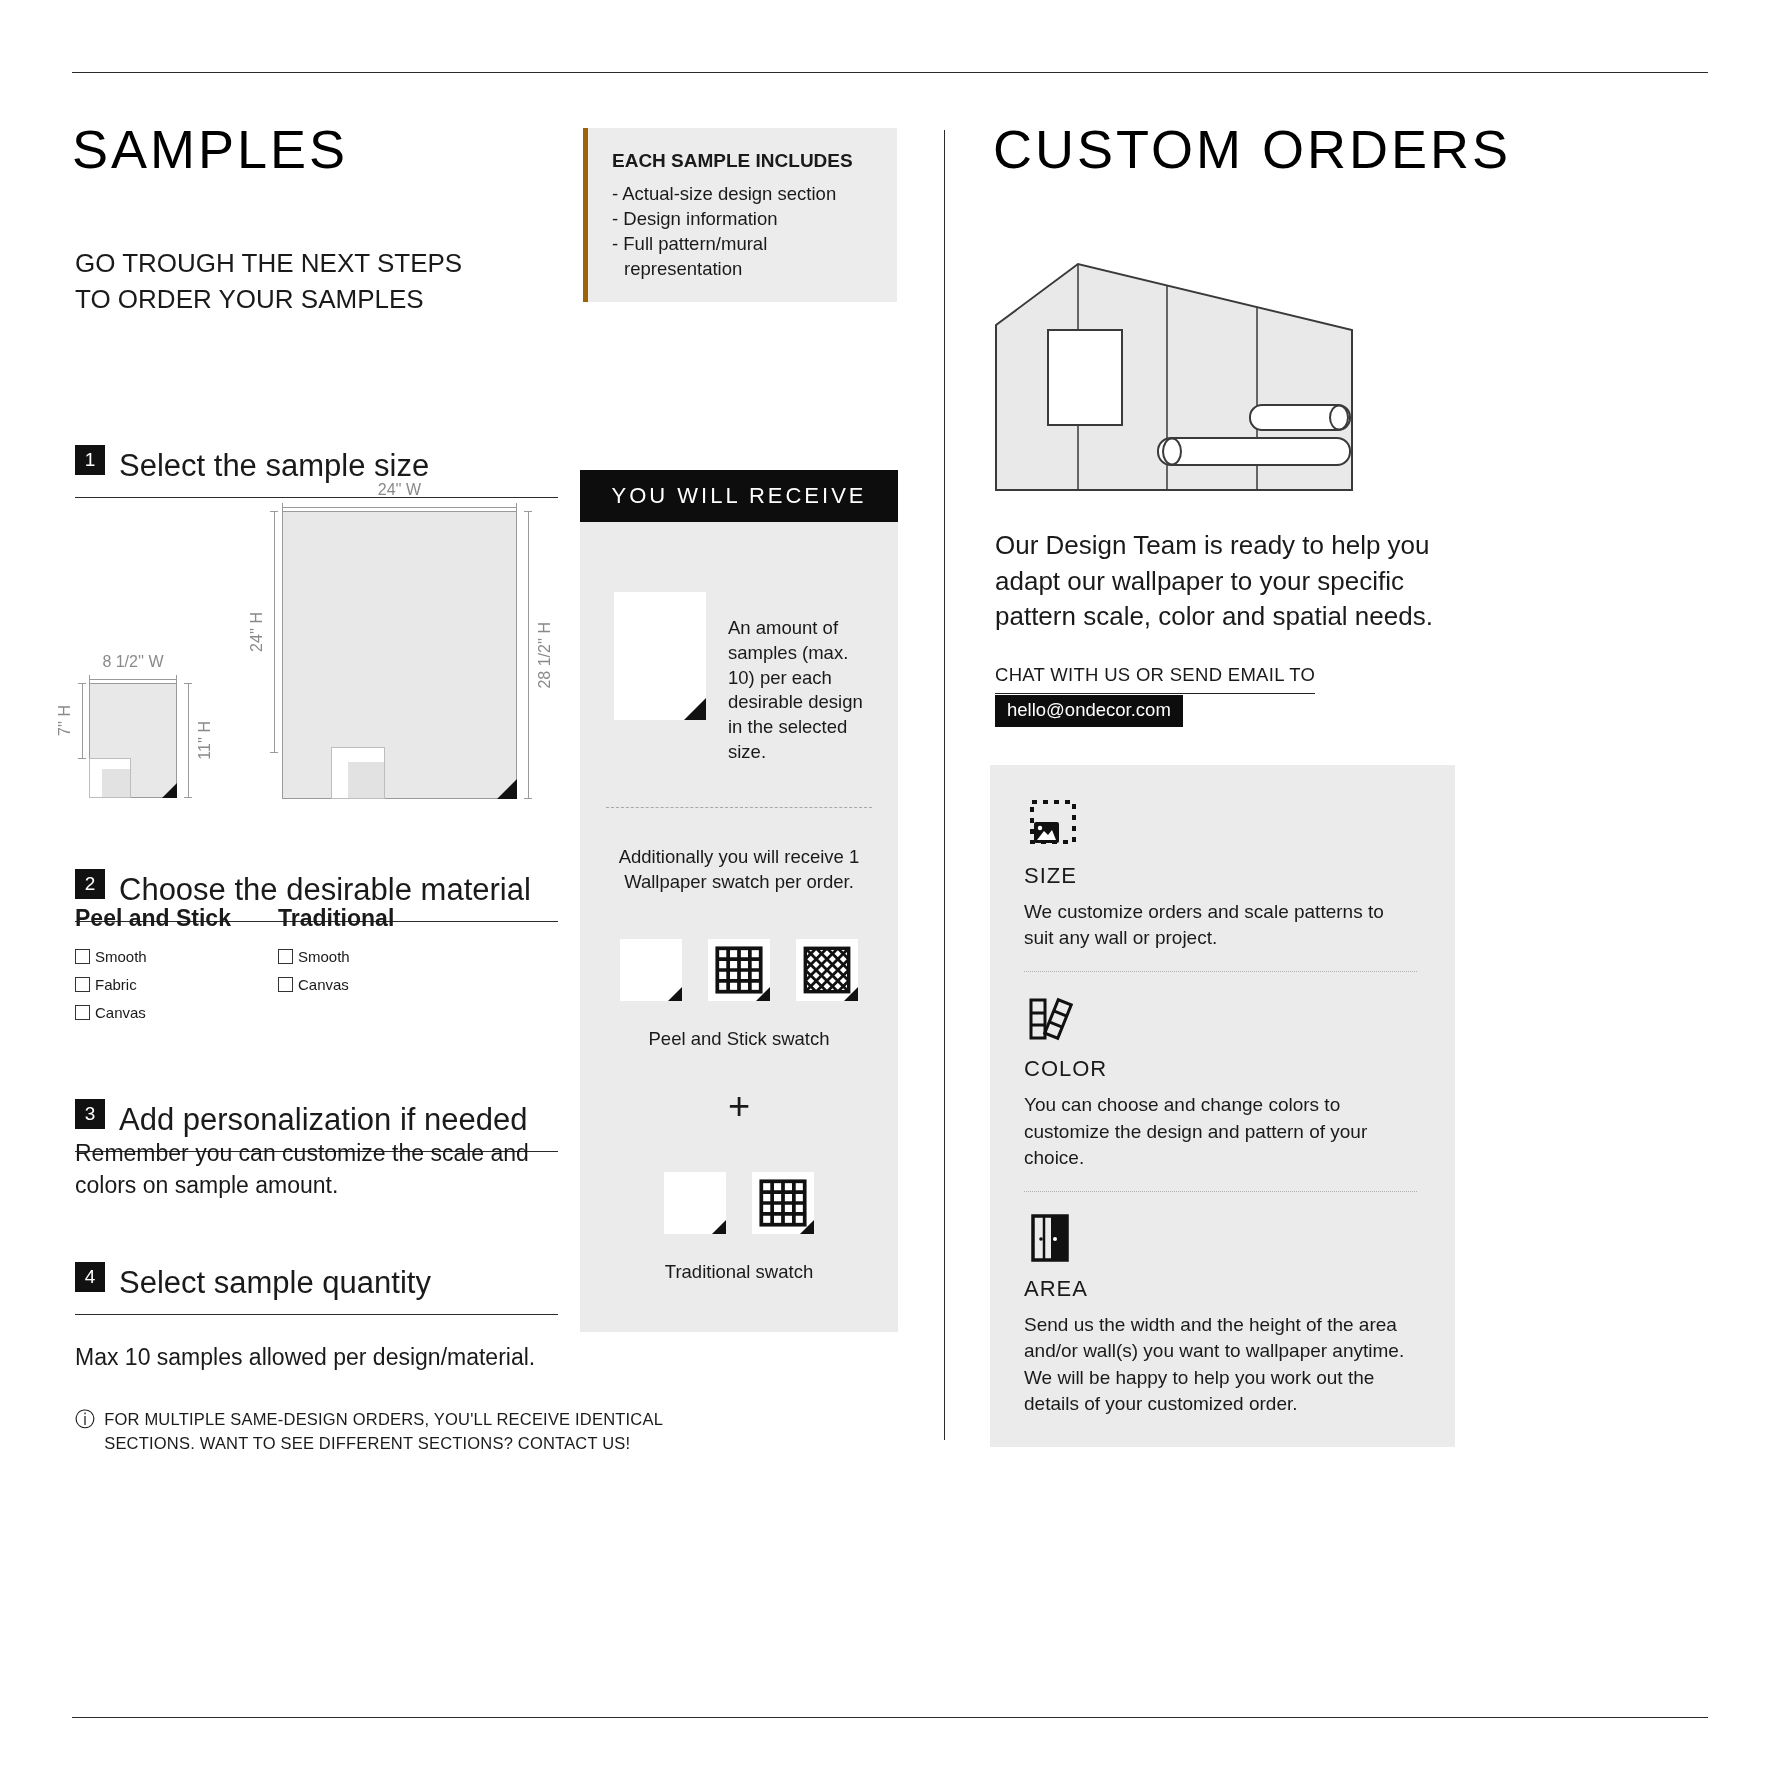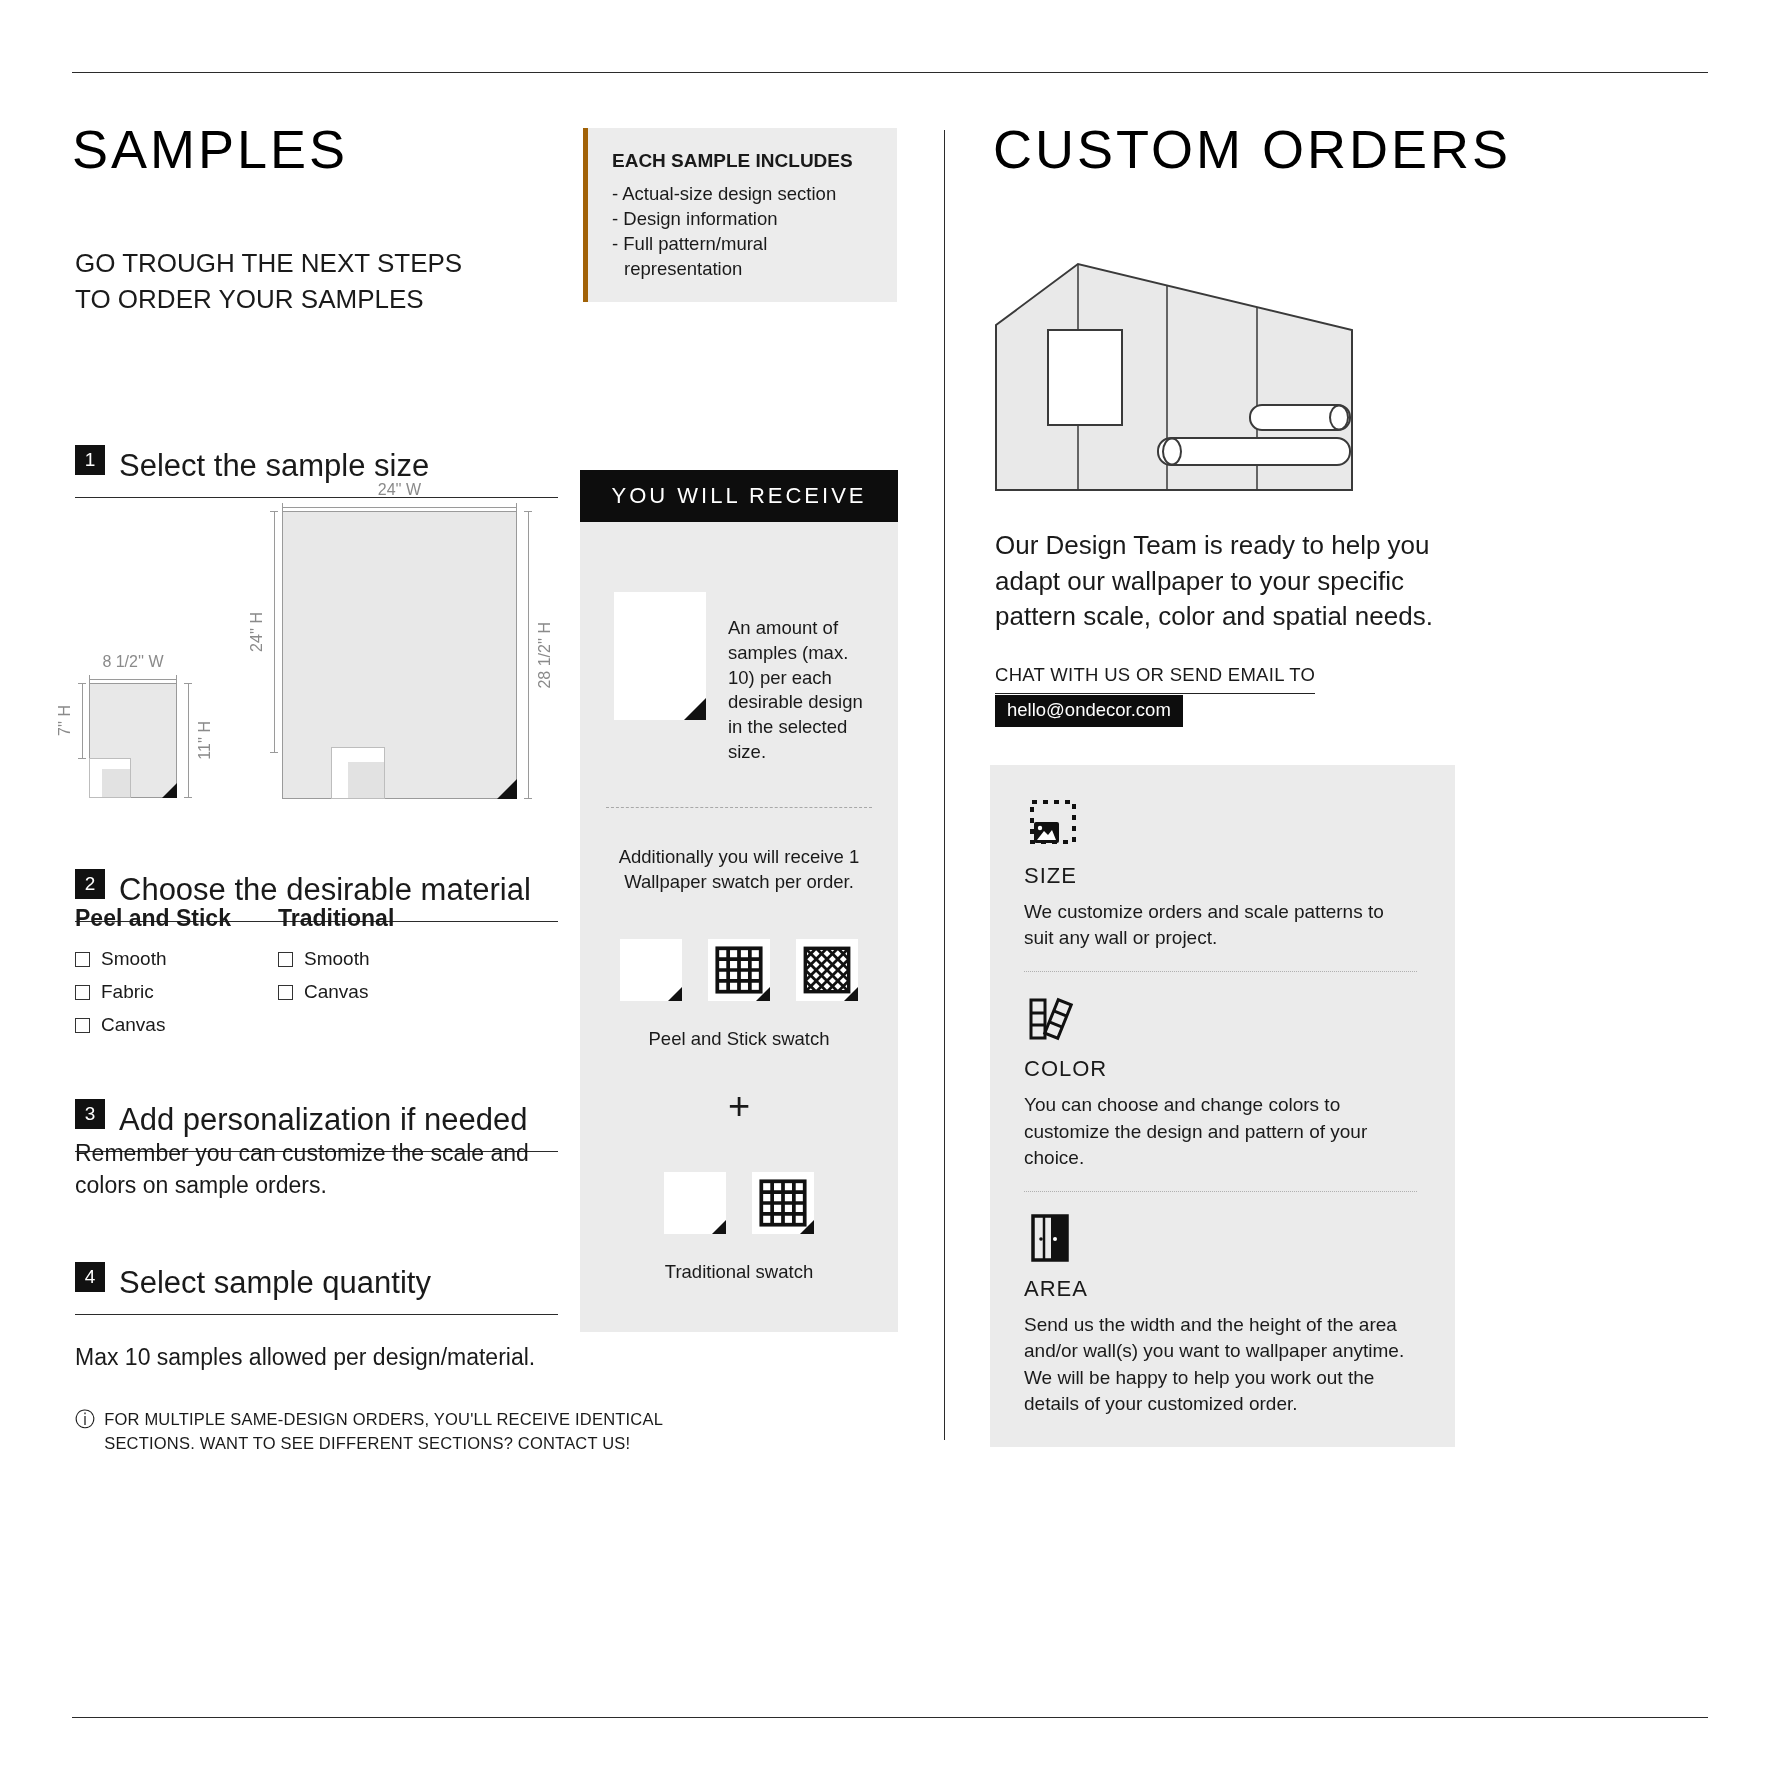--- a/index.html
+++ b/index.html
@@ -59,21 +59,21 @@
   .dim-w-small { left:25px; top:170px; width:88px; }
   .dim-hl-large { left:184px; top:28px; height:242px; }
   .dim-hr-large { left:460px; top:28px; height:288px; }
   .dim-hl-small { left:-8px; top:200px; height:76px; }
   .dim-hr-small { left:120px; top:200px; height:115px; }
 
   
   .material-col { position:absolute; top:905px; }
   .material-col.peel { left:75px; } .material-col.traditional { left:278px; }
   .material-title { font-size:23px; font-weight:700; margin-bottom:16px; }
-  .material-option { display:flex; align-items:center; gap:11px; margin-bottom:11px; font-size:19px; }
+  .material-option { display:flex; align-items:center; gap:5px; margin-bottom:11px; font-size:15px; }
   .checkbox { width:15px; height:15px; border:1.6px solid #333; flex:0 0 15px; background:#fff; }
 
   .body-text { position:absolute; font-size:23px; line-height:1.38; }
   .personalization-text { left:75px; top:1138px; width:470px; }
   .quantity-text { left:75px; top:1300px; width:500px;margin-top:42px; }
 
   .footnote { position:absolute; left:75px; top:1408px; width:625px; display:flex; gap:9px;
     font-size:16.5px; line-height:1.45; letter-spacing:0.2px; }
   .info-glyph { font-size:20px; line-height:1.1; }
 
@@ -204,21 +204,21 @@
     <div class="material-option">
       <span class="checkbox"></span>
       <span>Canvas</span>
     </div>
   </div>
 
   <div class="step step-3">
     <span class="step-num">3</span>
     <span class="step-label">Add personalization if needed</span>
   </div>
-  <p class="body-text personalization-text">Remember you can customize the scale and colors on sample orders.</p>
+  <p class="body-text personalization-text">Remember you can customize the scale and colors on sample amount.</p>
 
   <div class="step step-4">
     <span class="step-num">4</span>
     <span class="step-label">Select sample quantity</span>
   </div>
   <p class="body-text quantity-text">Max 10 samples allowed per design/material.</p>
 
   <div class="footnote">
     <span class="info-glyph">ⓘ</span>
     <span>FOR MULTIPLE SAME-DESIGN ORDERS, YOU'LL RECEIVE IDENTICAL SECTIONS. WANT TO SEE DIFFERENT SECTIONS? CONTACT US!</span>

